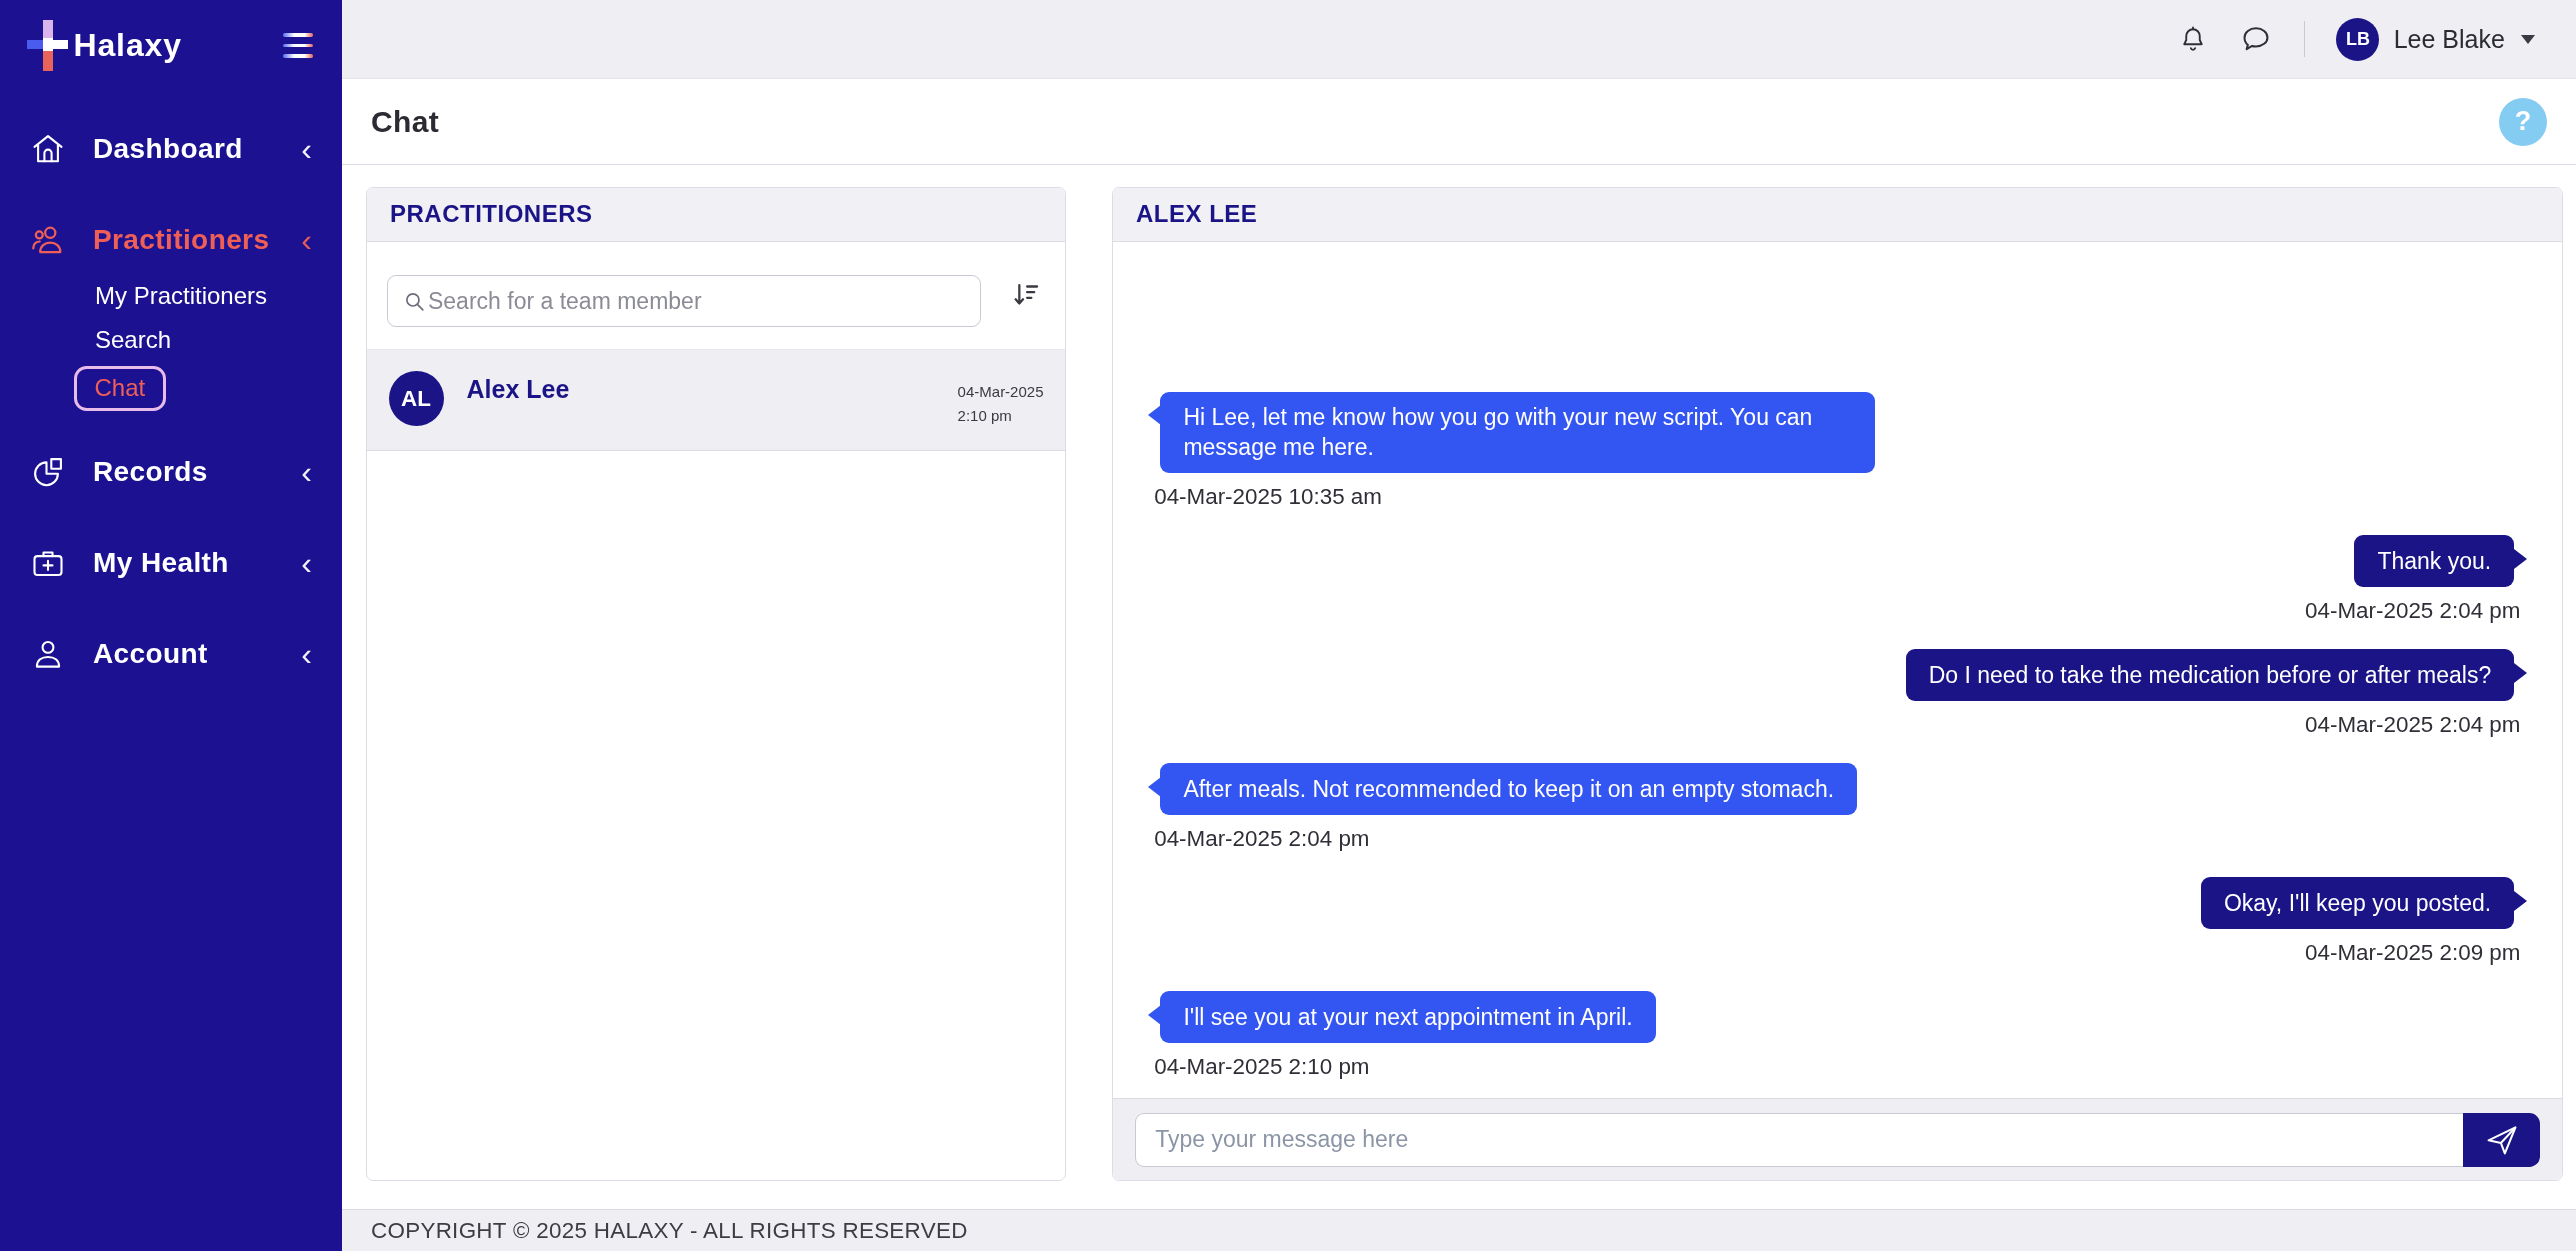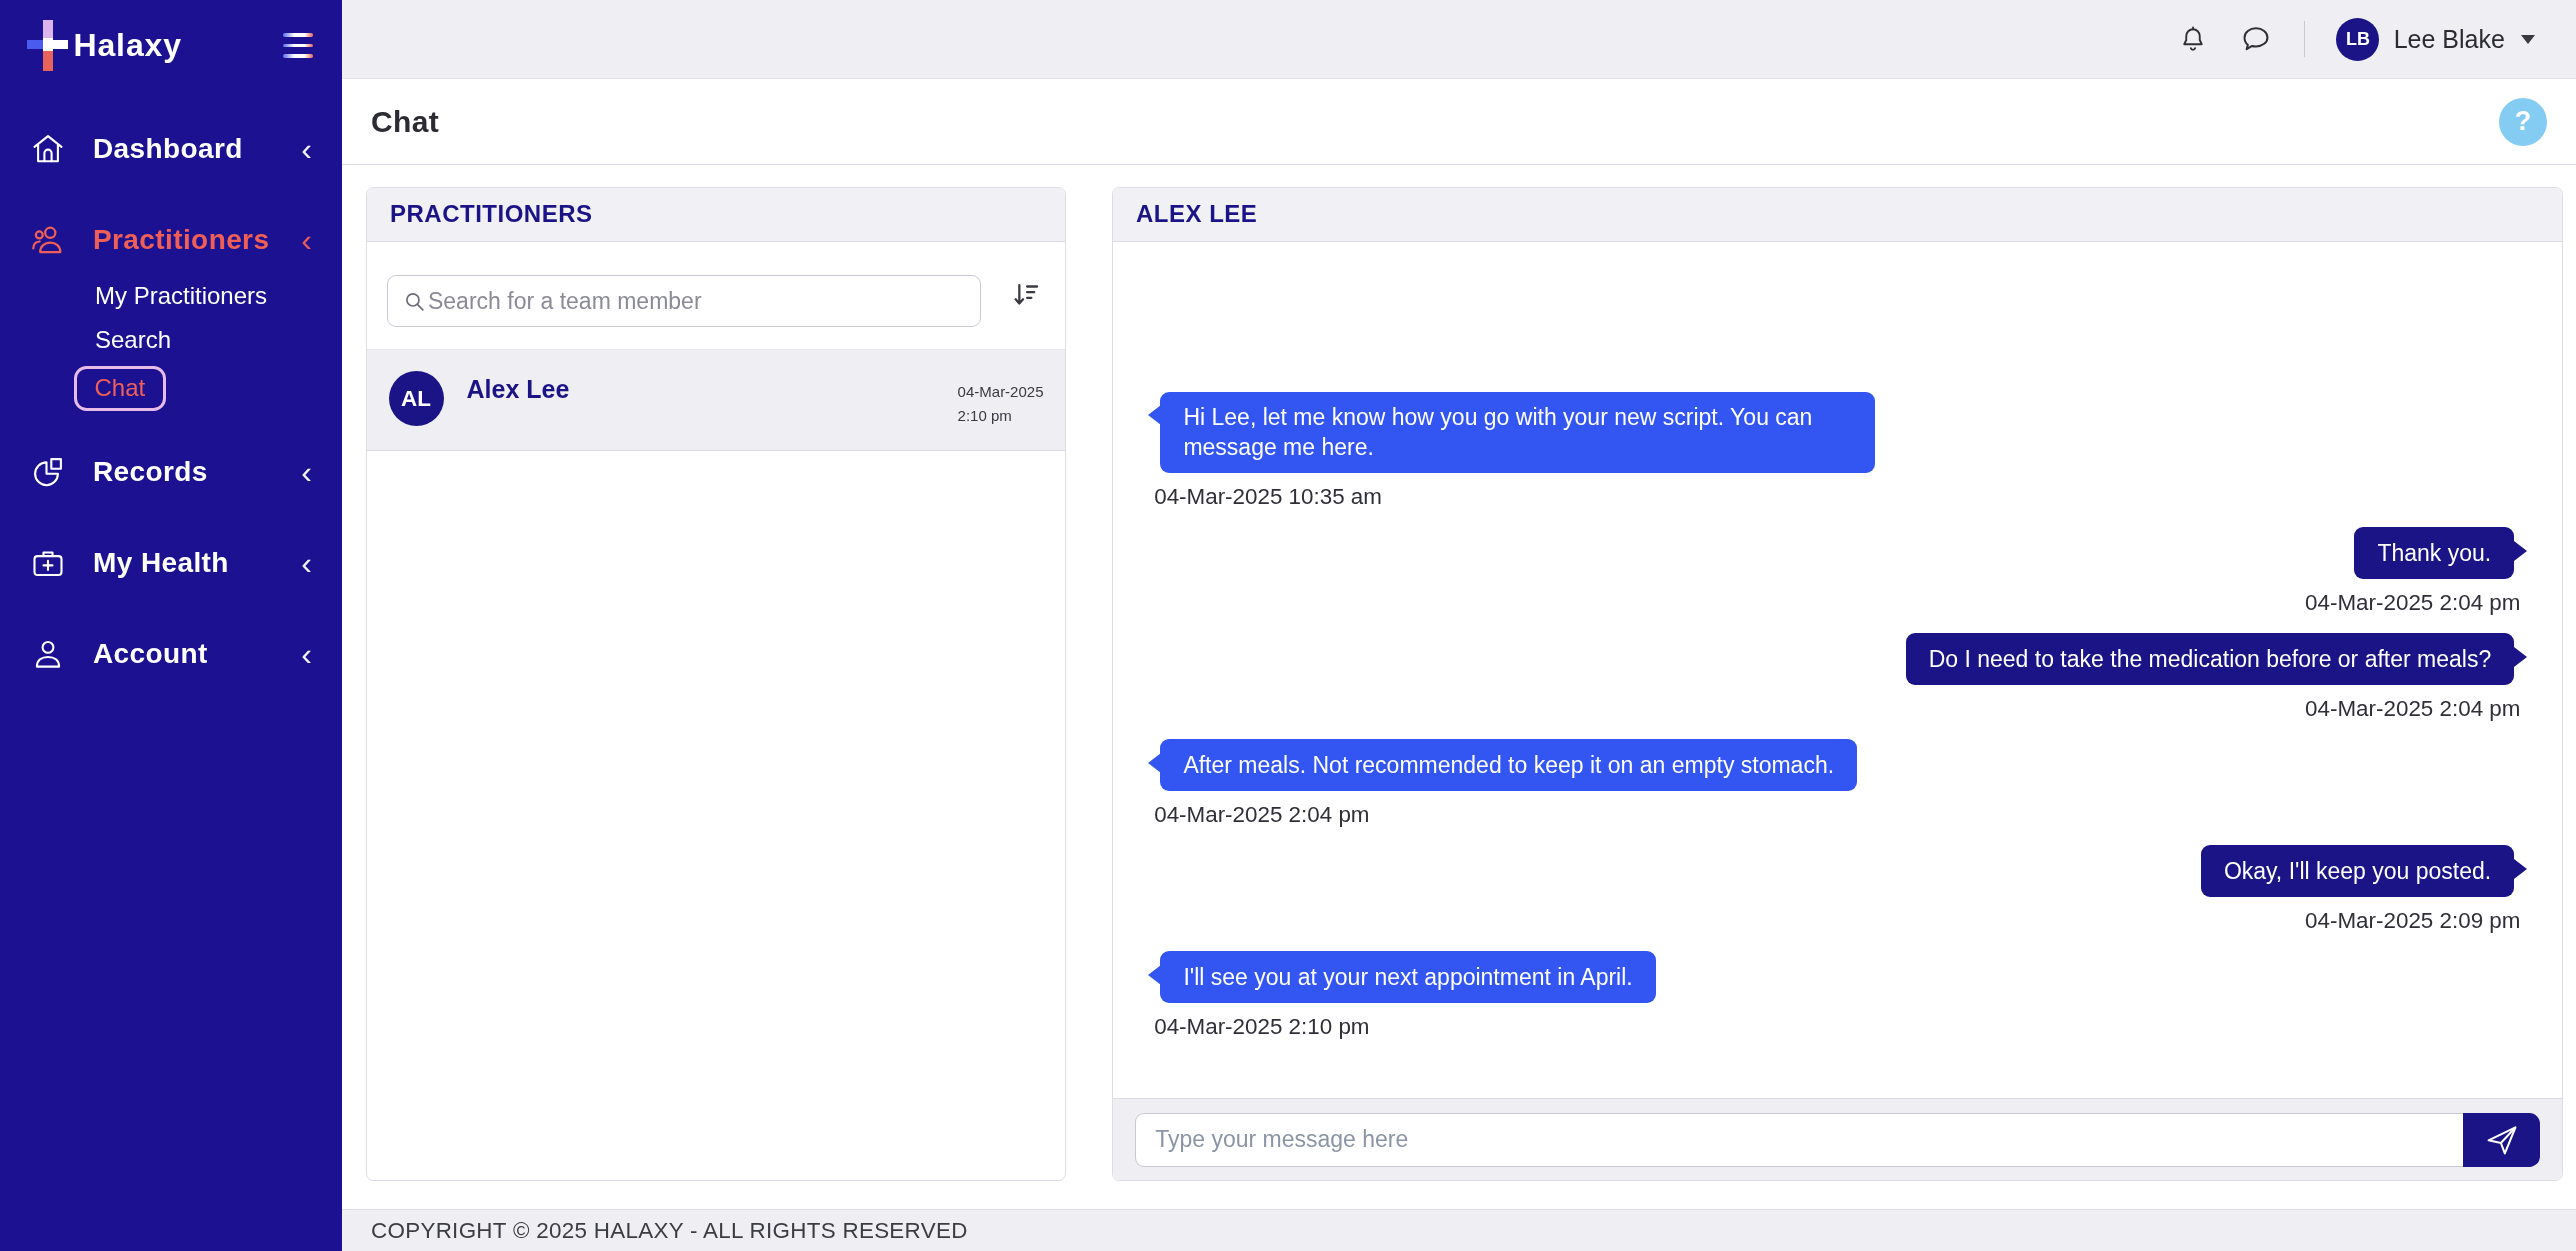--- a/index.html
+++ b/index.html
@@ -74,21 +74,21 @@
   .search-box input{flex:1;border:none;outline:none;font-size:23px;color:#333;font-family:inherit;background:transparent;}
   .search-box input::placeholder{color:#8b8b96;}
   .sort-btn{width:41px;height:41px;display:flex;align-items:center;justify-content:center;cursor:pointer;}
   .contact-row{display:flex;align-items:flex-start;gap:23px;padding:21.5px 21.5px;background:var(--bar-gray);border-bottom:0.9px solid var(--border-gray);cursor:pointer;}
   .avatar-lg{width:55px;height:55px;border-radius:50%;background:var(--navy);color:#fff;font-size:22.4px;font-weight:700;display:flex;align-items:center;justify-content:center;flex-shrink:0;}
   .contact-name{color:var(--navy);font-weight:600;font-size:25px;padding-top:3.6px;}
   .contact-time{margin-left:auto;text-align:left;color:#3a3a42;font-size:15px;line-height:1.62;padding-top:9px;}
 
   
   .chat-panel{flex:1;min-width:0;}
-  .messages{flex:1;min-height:0;overflow:hidden;display:flex;flex-direction:column;gap:17px;padding:150px 34px 18px 34px;}
+  .messages{flex:1;min-height:0;overflow:hidden;display:flex;flex-direction:column;gap:25px;padding:150px 34px 18px 34px;}
   .msg-group{display:flex;flex-direction:column;gap:11.6px;}
   .msg-group.in{align-items:flex-start;}
   .msg-group.out{align-items:flex-end;}
   .bubble{position:relative;border-radius:9px;padding:10.7px 23px;font-size:23px;line-height:30px;color:#fff;max-width:715px;}
   .in .bubble{background:var(--message-in-blue);margin-left:13.4px;}
   .in .bubble::before{content:"";position:absolute;left:-12.5px;top:13.4px;border-style:solid;border-width:10.7px 13.4px 10.7px 0;border-color:transparent var(--message-in-blue) transparent transparent;}
   .out .bubble{background:var(--navy);margin-right:13.4px;}
   .out .bubble::after{content:"";position:absolute;right:-12.5px;top:13.4px;border-style:solid;border-width:10.7px 0 10.7px 13.4px;border-color:transparent transparent transparent var(--navy);}
   .timestamp{font-size:22.4px;color:#2f2f37;}
   .in .timestamp{margin-left:7.2px;}

